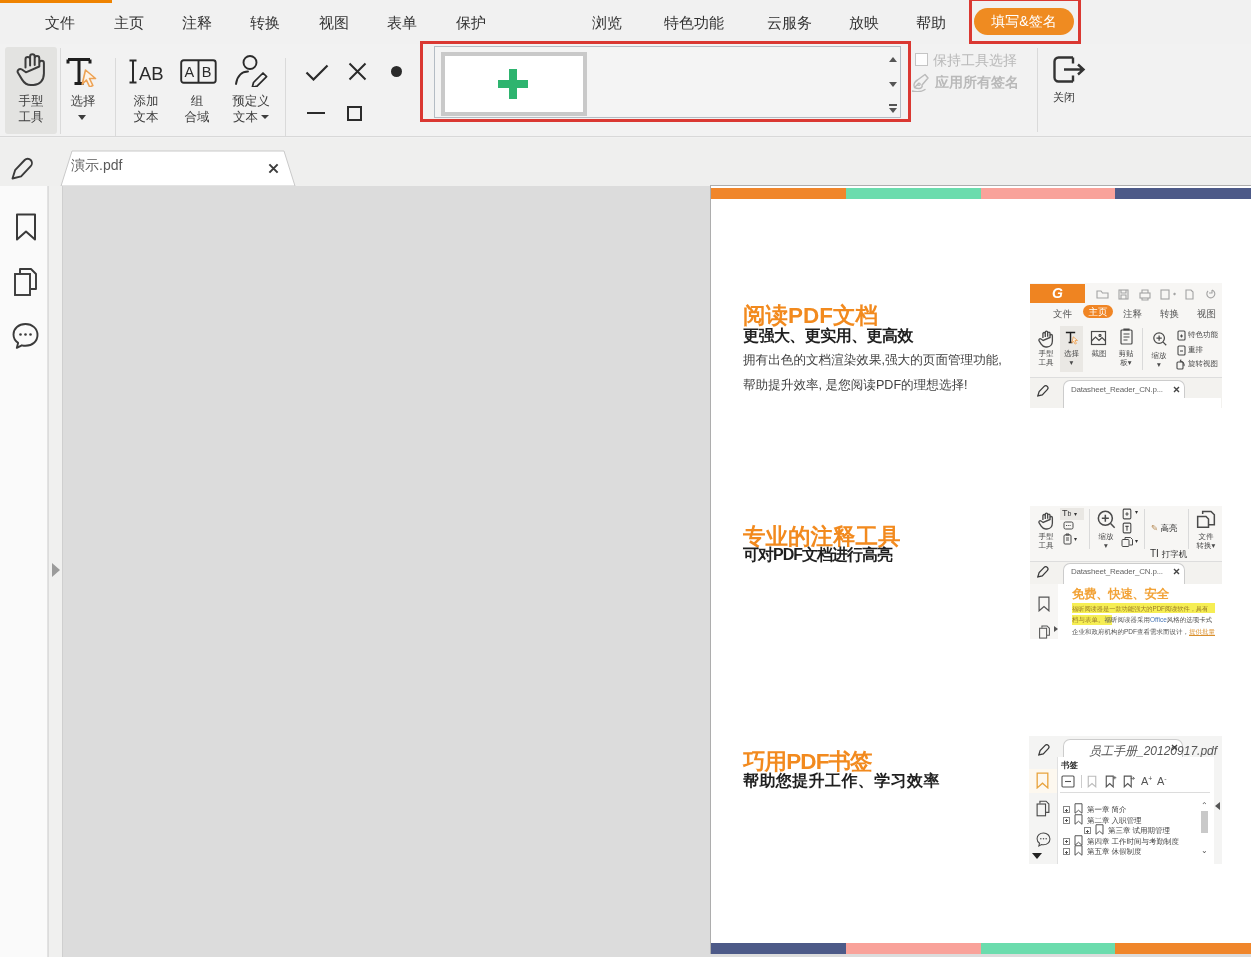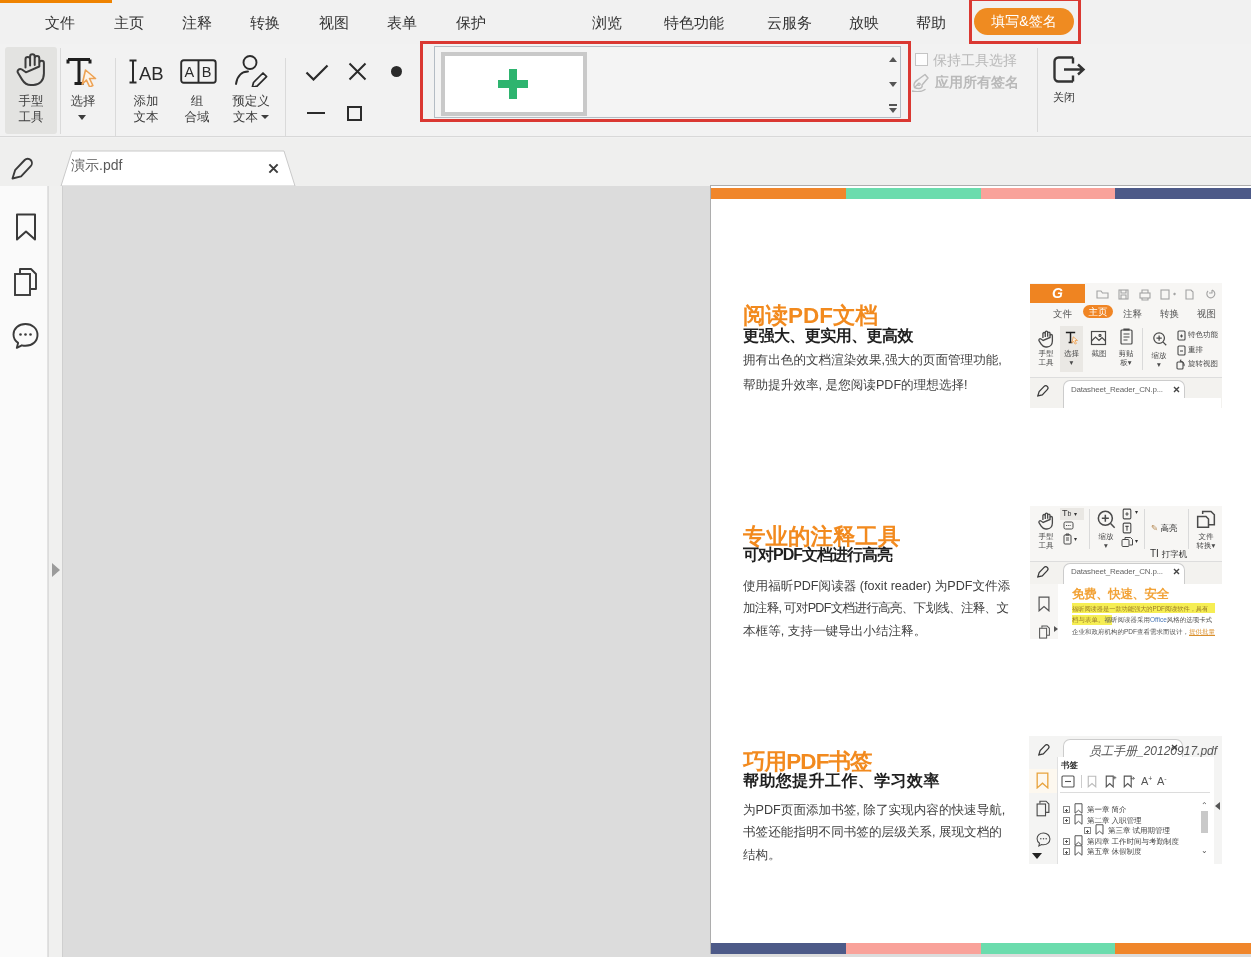--- a/index.html
+++ b/index.html
@@ -165,25 +165,23 @@
     <div class="abs" style="left:135px;top:757px;width:135px;height:11px;background:#f9a29a;"></div>
     <div class="abs" style="left:270px;top:757px;width:134px;height:11px;background:#6bdcad;"></div>
     <div class="abs" style="left:404px;top:757px;width:137px;height:11px;background:#f0862b;"></div>
 
     <div class="abs sec-title" style="left:32px;top:98px;">阅读PDF文档</div>
     <div class="abs sec-sub" style="left:32px;top:140px;letter-spacing:-0.55px;">更强大、更实用、更高效</div>
     <div class="abs sec-body" style="left:32px;top:162px;line-height:25px;">拥有出色的文档渲染效果,强大的页面管理功能,<br>帮助提升效率, 是您阅读PDF的理想选择!</div>
 
     <div class="abs sec-title" style="left:32px;top:319px;">专业的注释工具</div>
     <div class="abs sec-sub" style="left:32px;top:359px;letter-spacing:-1px;">可对PDF文档进行高亮</div>
-    <div class="abs sec-body" style="left:32px;top:389px;line-height:22.4px;">使用福昕PDF阅读器 (foxit reader) 为PDF文件添<br><span style="letter-spacing:-0.75px;">加注释, 可对PDF文档进行高亮、下划线、注释、文</span><br>本框等, 支持一键导出小结注释。</div>
 
     <div class="abs sec-title" style="left:32px;top:544px;letter-spacing:-0.9px;">巧用PDF书签</div>
     <div class="abs sec-sub" style="left:32px;top:585px;letter-spacing:0.4px;">帮助您提升工作、学习效率</div>
-    <div class="abs sec-body" style="left:32px;top:613px;line-height:22.4px;">为PDF页面添加书签, 除了实现内容的快速导航,<br>书签还能指明不同书签的层级关系, 展现文档的<br>结构。</div>
 
     <div class="abs" id="thumb1" style="left:319px;top:97px;width:192px;height:125px;background:#f7f6f4;">
       <div class="abs" style="left:0;top:1px;width:55px;height:19px;background:#ef8421;color:#fff;font-size:14px;font-weight:bold;text-align:center;line-height:19px;font-style:italic;">G</div>
       <svg class="abs" style="left:66px;top:4px;" width="122" height="14" viewBox="0 0 122 14" fill="none" stroke="#a3a3a3" stroke-width="1.1">
         <path d="M1 11 V4 h4 l1.5 2 H12 v5 z"></path>
         <rect x="23" y="3" width="9" height="9"></rect>
           <path d="M25 3 v3 h5 v-3 M25 12 v-4 h5 v4"></path>
         <rect x="44" y="6" width="10" height="5"></rect>
           <path d="M46 6 V3 h6 v3 M46 11 v2 h6 v-2"></path>
         <rect x="65" y="3" width="8" height="9"></rect>

